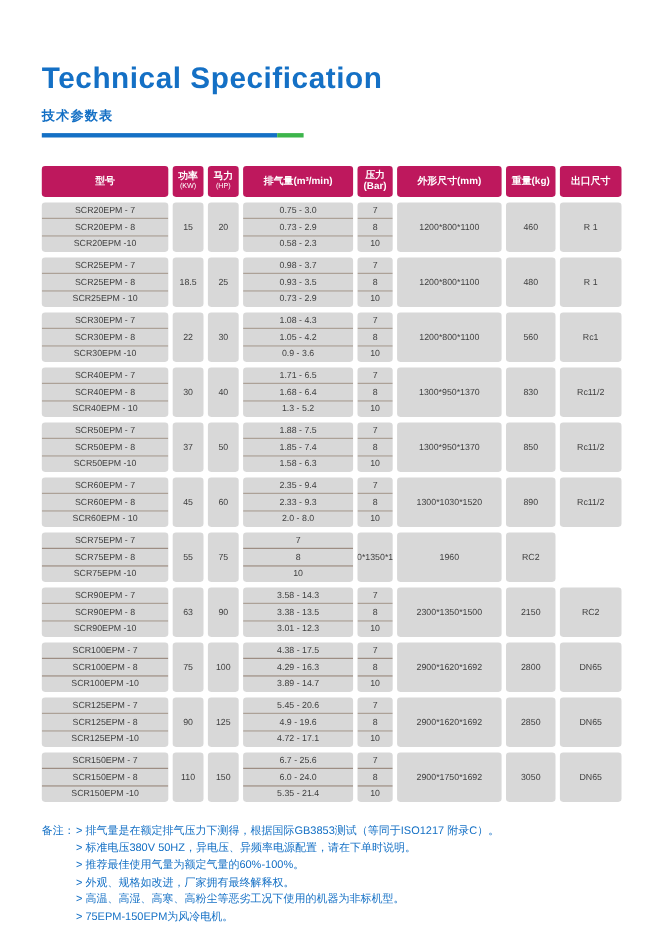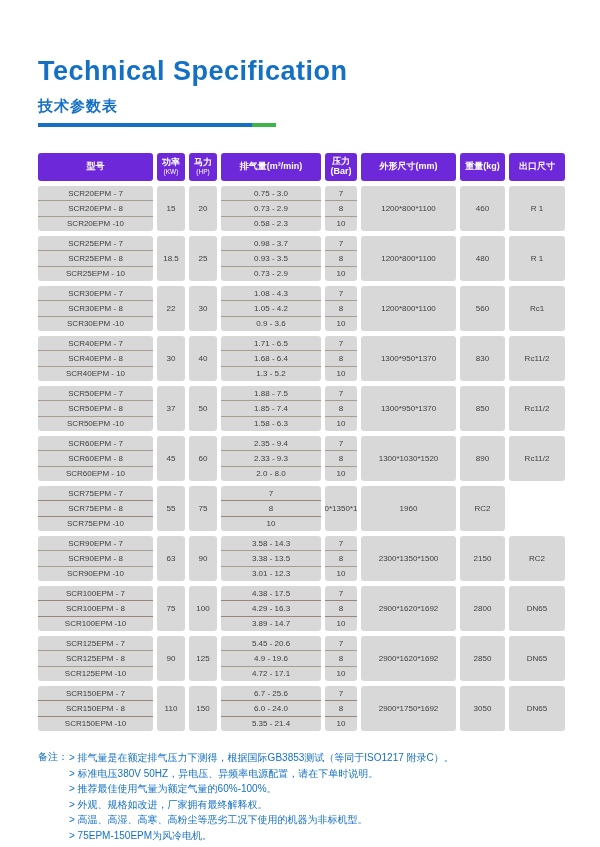--- a/index.html
+++ b/index.html
@@ -14,39 +14,39 @@
 
   
   .title {
     color: #1470c5;
     font-size: 27px;
     font-weight: 700;
     letter-spacing: 0.5px;
   }
   .subtitle {
     color: #1470c5;
-    font-size: 15px;
+    font-size: 12px;
     font-weight: bold;
     margin-top: 10px;
     letter-spacing: 1px;
   }
   .rule { display: flex; margin-top: 7px; height: 4px; width: 238px; }
   .rule .blue-seg { background: #1470c5; flex: 1; }
   .rule .green-seg { background: #3db54b; width: 24px; }
 
   
   .spec-table { margin-top: 26px; width: 527px; }
   .grid-row {
     display: grid;
     grid-template-columns: 115px 28px 28px 100px 32px 95px 45px 56px;
     column-gap: 4px;
   }
   .header-row { margin-bottom: 5px; }
   .header-cell {
-    background: #6d28d9;
+    background: #be185d;
     color: #ffffff;
     border-radius: 3px;
     height: 28px;
     display: flex;
     flex-direction: column;
     align-items: center;
     justify-content: center;
     font-size: 9px;
     font-weight: bold;
     text-align: center;

